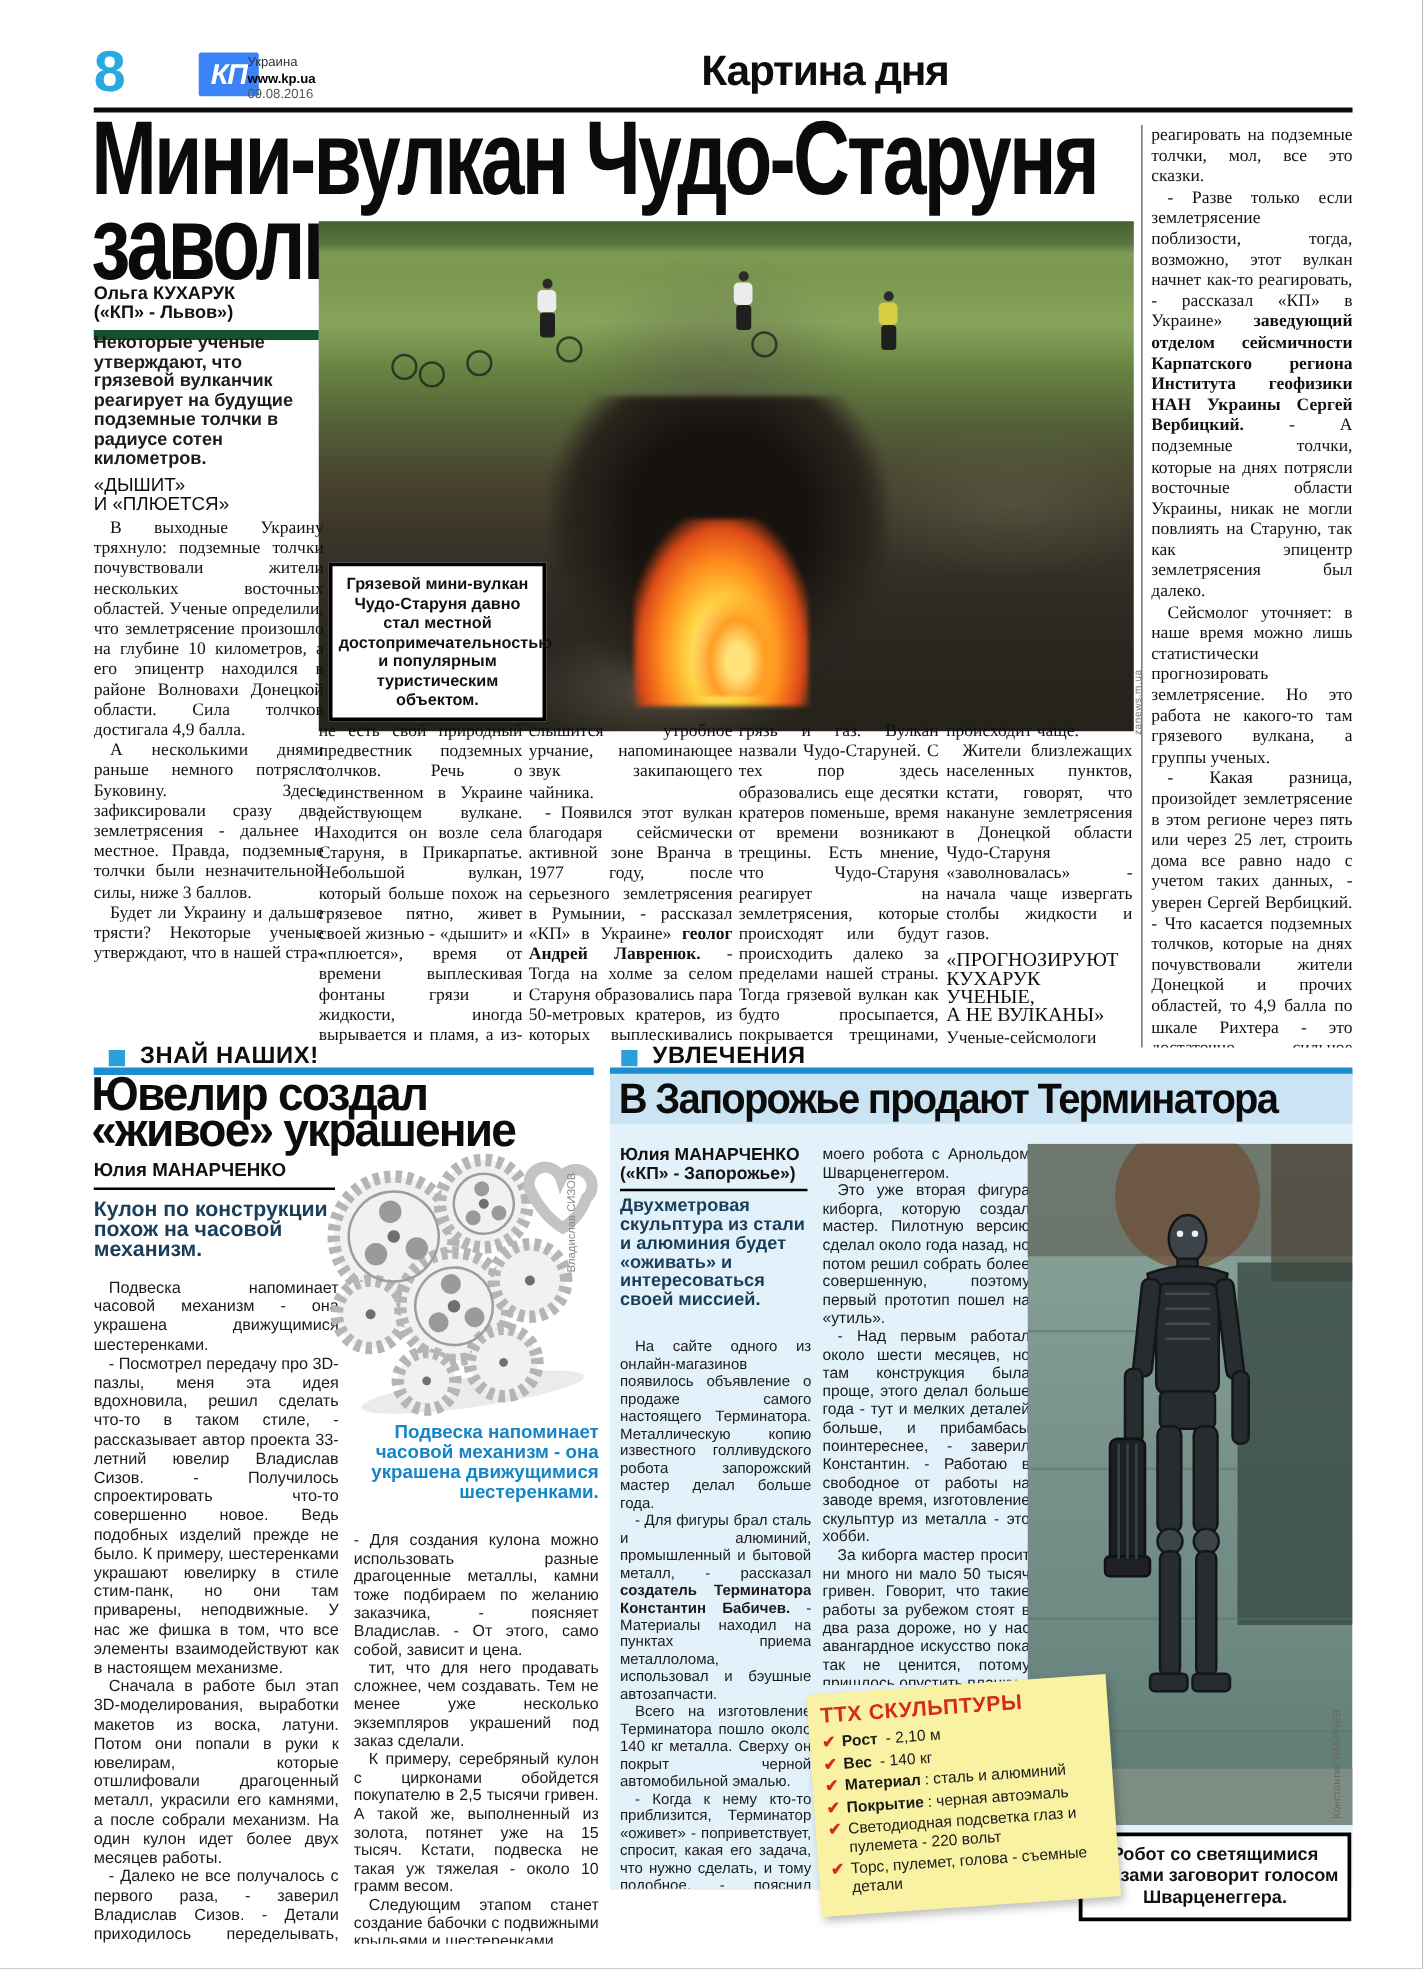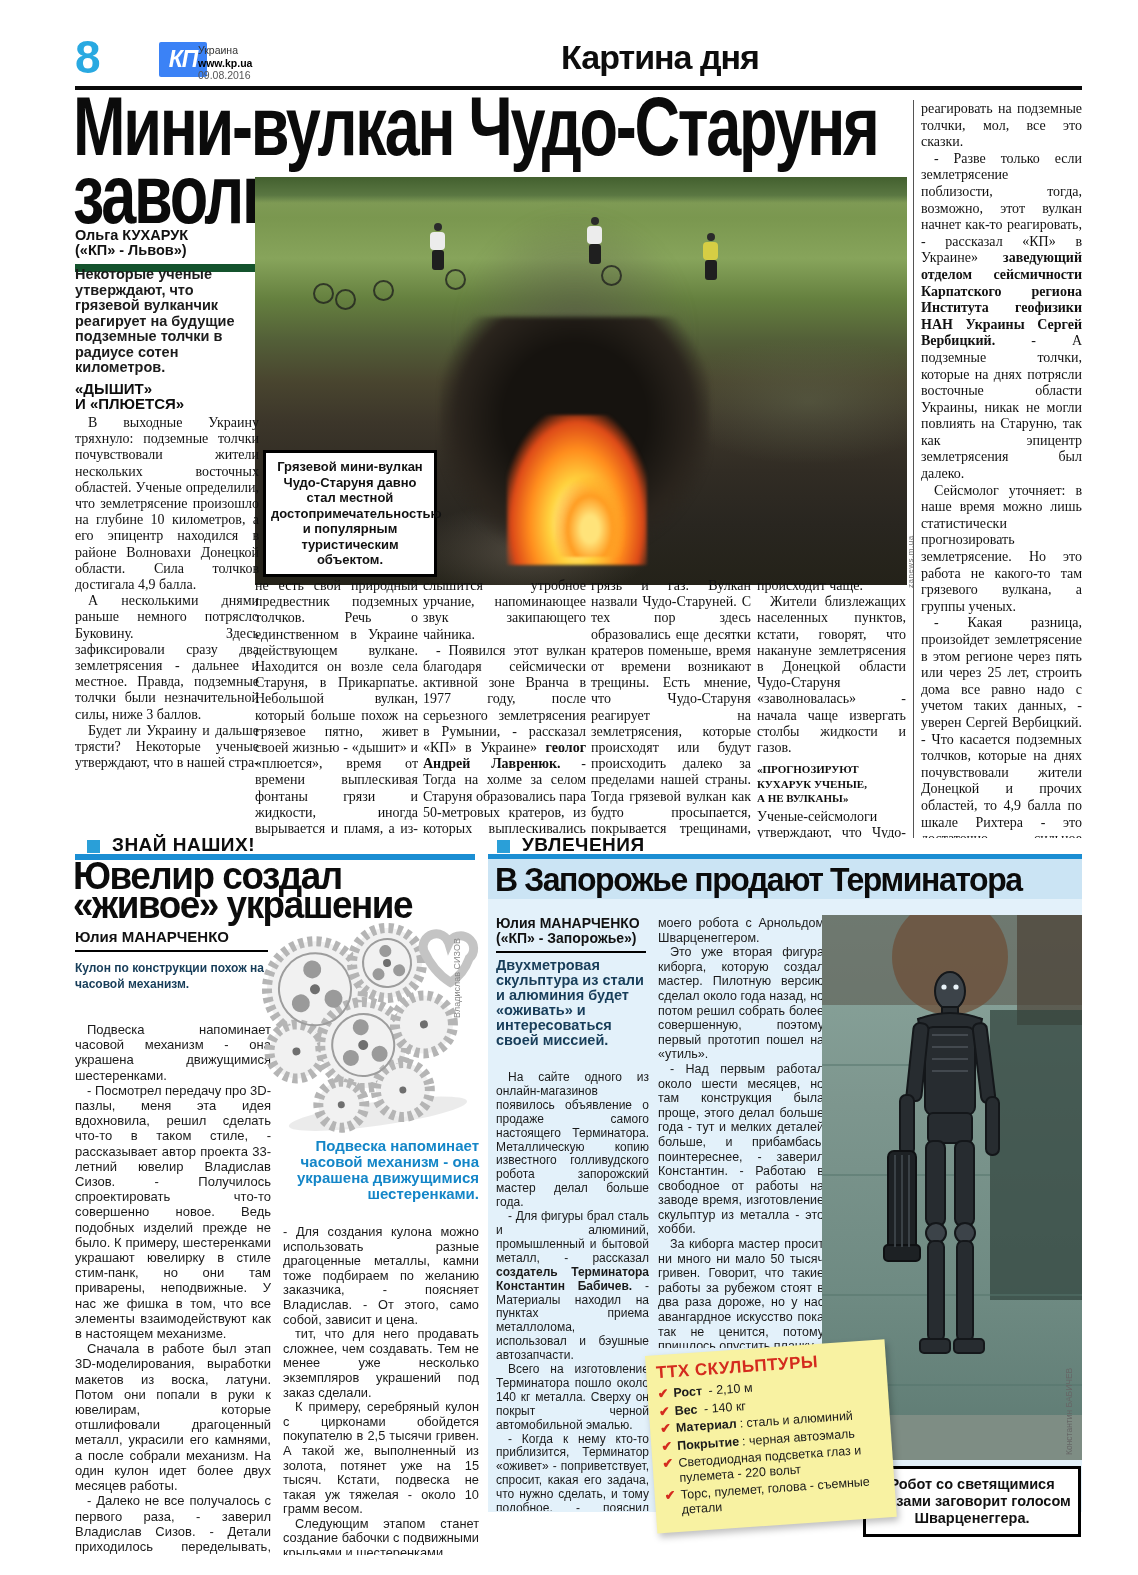--- a/index.html
+++ b/index.html
@@ -53,44 +53,44 @@
   .vol-caption{left:263px;top:450px;width:158px;background:#fff;border:3px solid #000;
     padding:6px 5px;font-weight:700;font-size:13px;line-height:15.5px;text-align:center;}
   .vol-credit{left:906px;top:498px;height:90px;writing-mode:vertical-rl;transform:rotate(180deg);
     font-size:8px;color:#777;letter-spacing:.5px;}
   .vrule{left:913px;top:100px;width:1px;height:738px;background:#555;}
 
   
   .byline{left:75px;top:228px;width:180px;font-weight:700;font-size:14.5px;line-height:15px;
           border-bottom:8px solid #14532d;padding-bottom:6px;}
   .vol-lead{left:75px;top:267px;width:184px;font-weight:700;font-size:14.5px;line-height:15.5px;color:#1c1c1c;}
-  .subhead{font-weight:700;font-size:15px;line-height:14.5px;color:#0d0d0d;}
+  .subhead{font-weight:400;font-size:15px;line-height:14.5px;color:#0d0d0d;}
   .vol-sub1{left:75px;top:382px;width:184px;}
   .serifcol{font-family:"Liberation Serif",serif;font-size:14px;line-height:16.2px;text-align:justify;overflow:hidden;}
   .serifcol p{margin:0;text-indent:13px;}
   .flush p:first-child{text-indent:0;}
   .vol-col1{left:75px;top:415px;width:184px;height:423px;}
   .vol-col2{left:255px;top:578px;width:163px;height:260px;}
   .vol-col3{left:423px;top:578px;width:163px;height:260px;}
   .vol-col4{left:591px;top:578px;width:160px;height:260px;}
   .vol-col5{left:757px;top:578px;width:149px;height:260px;}
-  .vol-col5 .subhead{margin:6px 0 3px;font-size:11px;}
+  .vol-col5 .subhead{margin:6px 0 3px;font-size:16px;}
   .vol-col6{left:921px;top:101px;width:161px;height:737px;line-height:16.6px;}
 
   
   .sec-square{width:13px;height:13px;background:#2a9fd8;}
   .sec-label{font-weight:800;font-size:19px;color:#0d0d0d;letter-spacing:.5px;}
   .sec-bar{height:6px;background:#1b8ed3;}
 
   
   .jw-headline{left:73px;top:862px;font-weight:800;font-size:38px;line-height:29px;
     letter-spacing:-1.5px;transform:scaleX(.97);transform-origin:left top;white-space:nowrap;color:#0c0c0c;}
   .jw-author{left:75px;top:928px;width:193px;font-weight:700;font-size:15px;
     border-bottom:2px solid #000;padding-bottom:5px;}
-  .jw-lead{left:75px;top:960px;width:196px;font-weight:700;font-size:12px;line-height:16px;color:#173d59;}
+  .jw-lead{left:75px;top:960px;width:196px;font-weight:700;font-size:17px;line-height:16px;color:#173d59;}
   .sanscol{font-size:13px;line-height:15.2px;text-align:justify;overflow:hidden;}
   .sanscol p{margin:0;text-indent:12px;color:#1a1a1a;}
   .jw-col1{left:75px;top:1022px;width:196px;height:533px;}
   .jw-col2{left:283px;top:1225px;width:196px;height:330px;font-size:12.8px;line-height:14.6px;}
   .jw-caption{left:283px;top:1138px;width:196px;text-align:right;font-weight:700;
     font-size:15px;line-height:16px;color:#1486c8;}
   .jw-credit{left:452px;top:938px;height:80px;writing-mode:vertical-rl;transform:rotate(180deg);
     font-size:9px;color:#888;}
   .pendant{left:245px;top:905px;width:235px;height:235px;}
 

